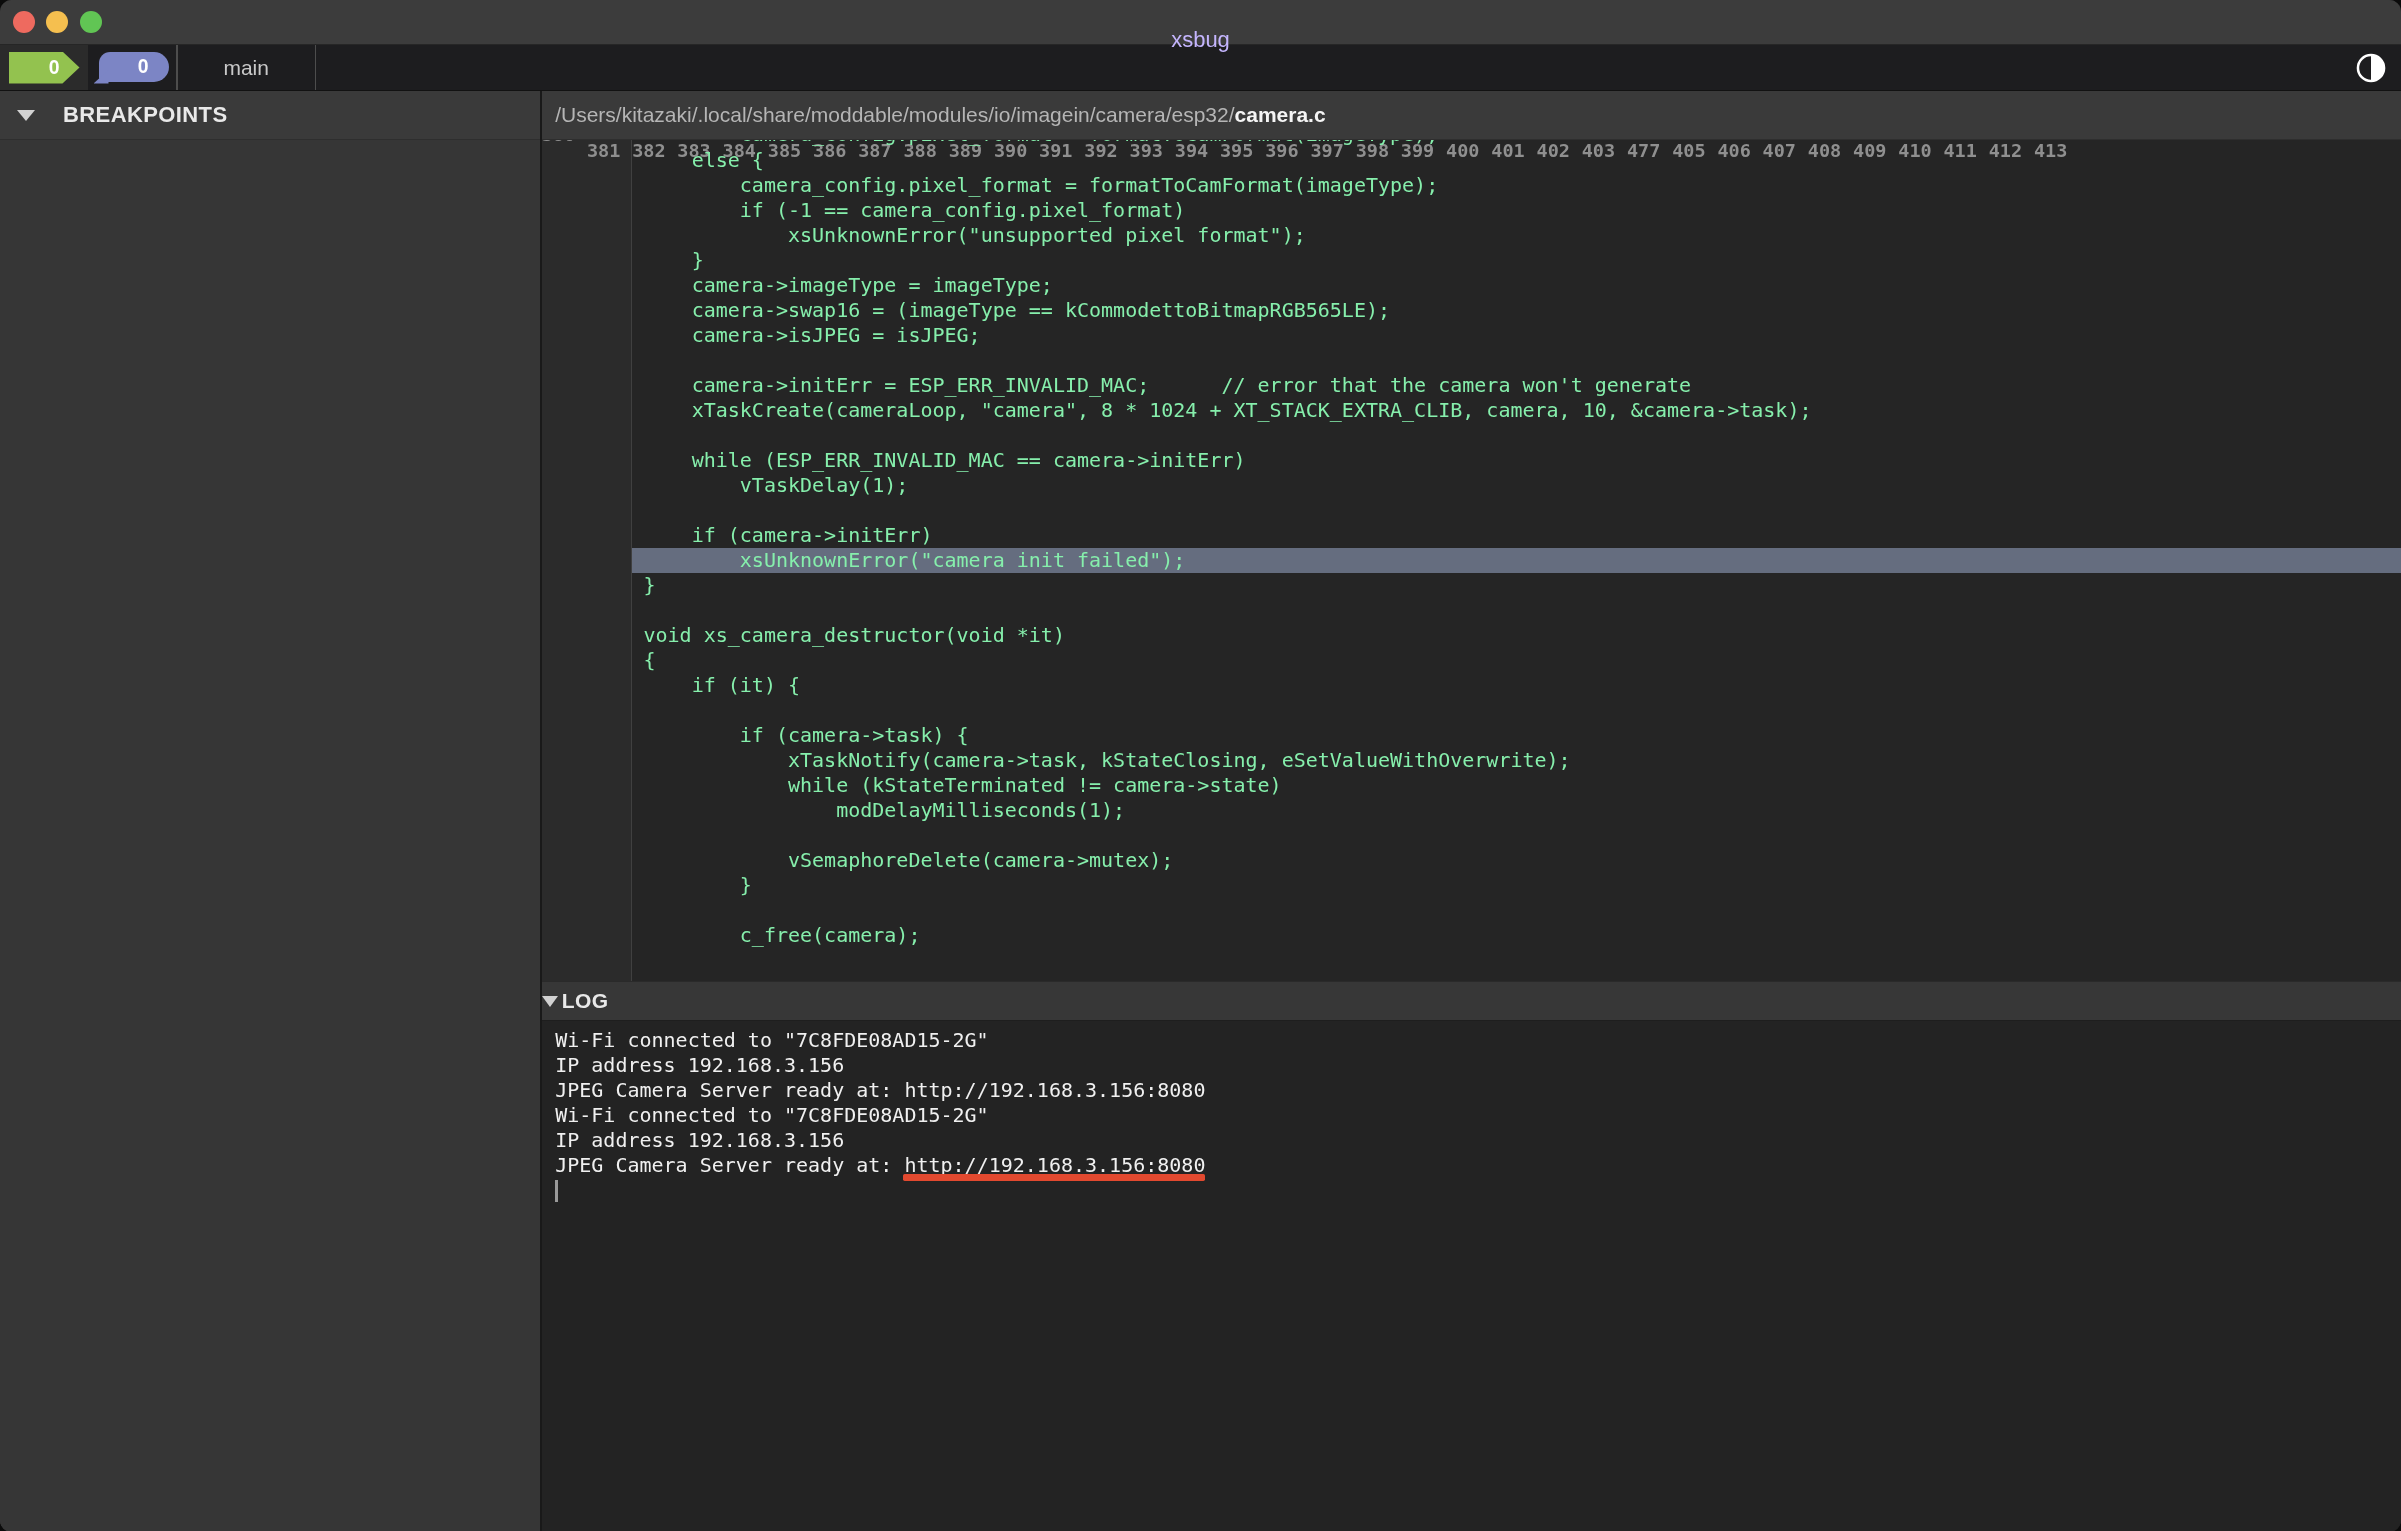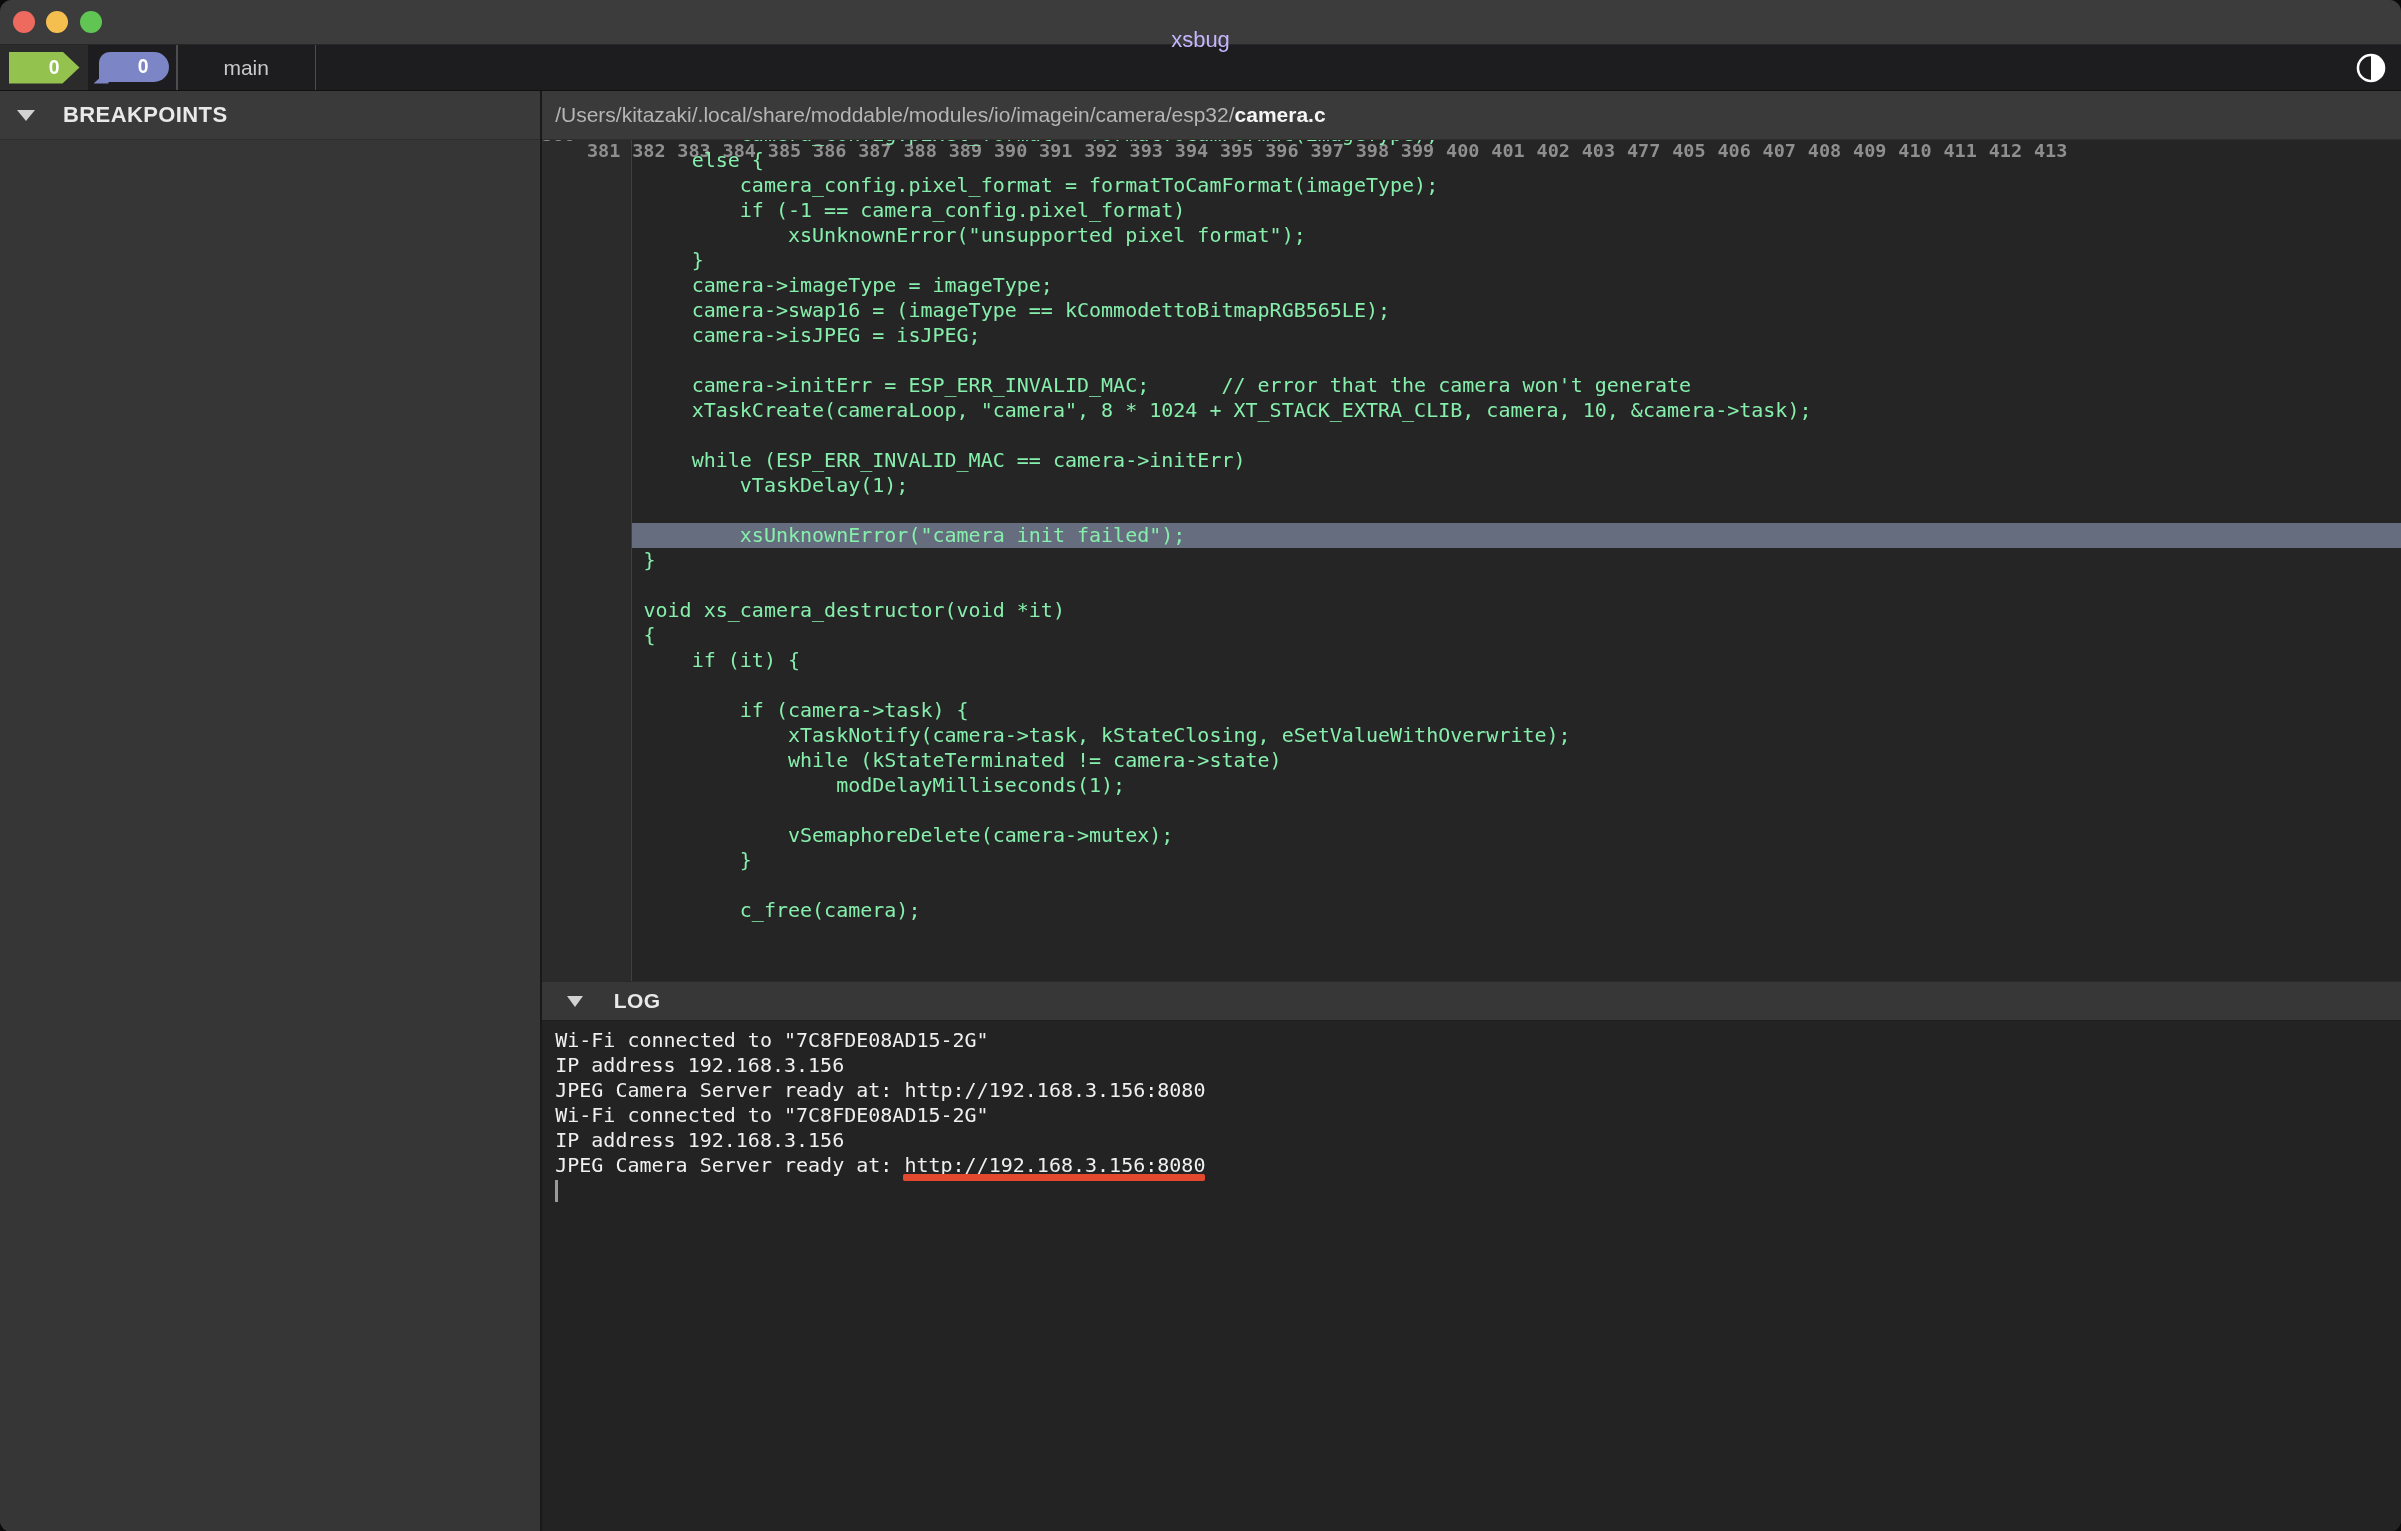--- a/index.html
+++ b/index.html
@@ -54,21 +54,21 @@
        font:700 18.5px "DejaVu Sans Mono",monospace;color:#8f8f8f;}
   .code{flex:1;display:flex;flex-direction:column;min-width:0;}
   .code-line{height:25px;line-height:25px;flex:none;white-space:pre;padding-left:11.8px;
              font:20px "DejaVu Sans Mono",monospace;color:#86efac;}
   .code-line.hl{background:#656d7f;}
   .partial{height:7.6px !important;overflow:hidden;}
   .partial>.inner{display:block;margin-top:-17.7px;height:25px;line-height:25px;}
   
   .log-header{height:40px;flex:none;background:#373737;border-top:0.8px solid #2a2a2a;
               border-bottom:0.8px solid #1e1e1e;display:flex;align-items:center;
-              padding-left:25px;gap:31px;box-sizing:border-box;}
+              padding-left:0;gap:4px;box-sizing:border-box;}
   .log-header .tri{border-left-width:8.4px;border-right-width:8.4px;border-top-width:11px;}
   .log-header .panel-title{font-size:21px;}
   .log-area{flex:1;background:#232323;padding:6.7px 0 0 13.5px;overflow:hidden;}
   .log-line{height:25px;line-height:25px;white-space:pre;
             font:20px "DejaVu Sans Mono",monospace;color:#f0f0f0;}
   .log-url{position:relative;display:inline-block;}
   .log-url.u::after{content:"";position:absolute;left:-1.7px;right:0;bottom:-4.2px;height:6.7px;
                     background:var(--underline,#e2492f);border-radius:1.7px;}
   .cursor{width:2.5px;height:22px;background:#9a9a9a;margin-top:2.5px;}
 </style>
@@ -180,20 +180,21 @@
             <div class="code-line">    camera-&gt;imageType = imageType;</div>
             <div class="code-line">    camera-&gt;swap16 = (imageType == kCommodettoBitmapRGB565LE);</div>
             <div class="code-line">    camera-&gt;isJPEG = isJPEG;</div>
             <div class="code-line"></div>
             <div class="code-line">    camera-&gt;initErr = ESP_ERR_INVALID_MAC;      // error that the camera won't generate</div>
             <div class="code-line">    xTaskCreate(cameraLoop, "camera", 8 * 1024 + XT_STACK_EXTRA_CLIB, camera, 10, &amp;camera-&gt;task);</div>
             <div class="code-line"></div>
             <div class="code-line">    while (ESP_ERR_INVALID_MAC == camera-&gt;initErr)</div>
             <div class="code-line">        vTaskDelay(1);</div>
             <div class="code-line"></div>
+            <div class="code-line">    if (camera-&gt;initErr)</div>
             <div class="code-line hl">        xsUnknownError("camera init failed");</div>
             <div class="code-line">}</div>
             <div class="code-line"></div>
             <div class="code-line">void xs_camera_destructor(void *it)</div>
             <div class="code-line">{</div>
             <div class="code-line">    if (it) {</div>
             <div class="code-line"></div>
             <div class="code-line">        if (camera-&gt;task) {</div>
             <div class="code-line">            xTaskNotify(camera-&gt;task, kStateClosing, eSetValueWithOverwrite);</div>
             <div class="code-line">            while (kStateTerminated != camera-&gt;state)</div>

